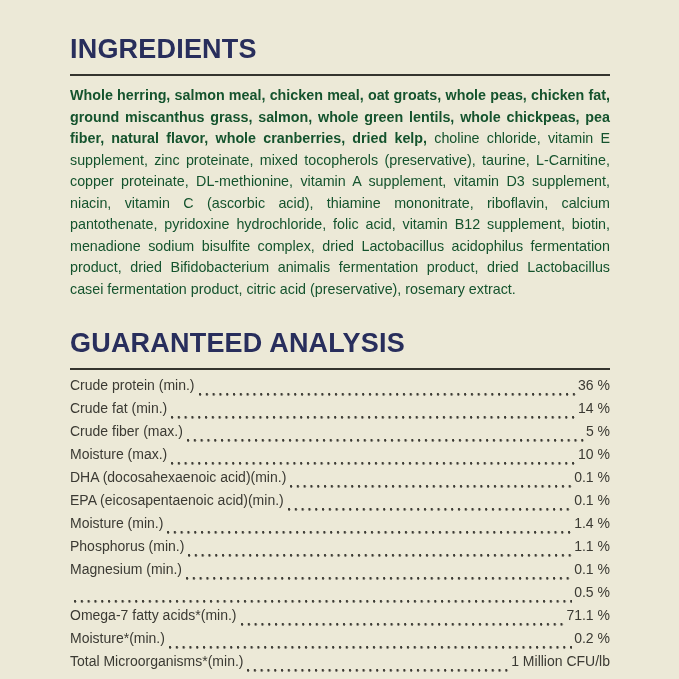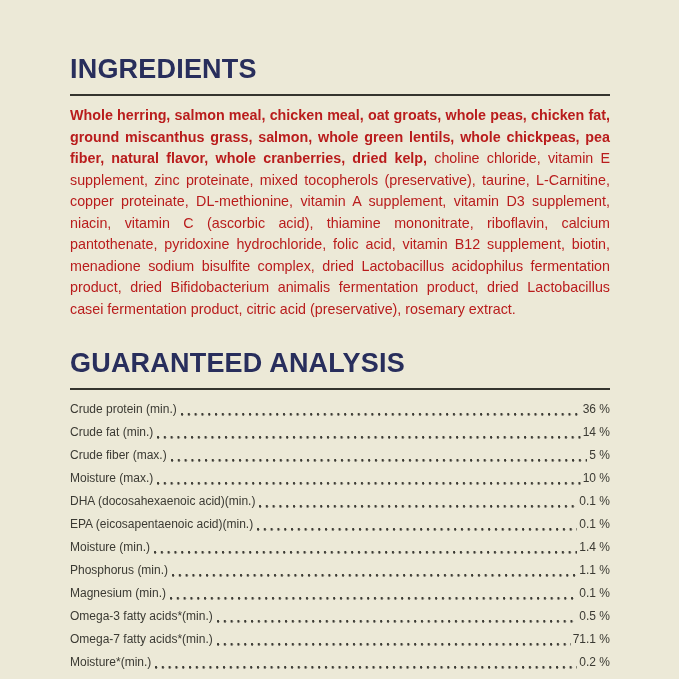--- a/index.html
+++ b/index.html
@@ -8,21 +8,21 @@
   }
   body {
     width: 679px;
     height: 679px;
     background: #ECE9D7;
     font-family: "Liberation Sans", sans-serif;
     color: #3B3A33;
     overflow: hidden;
   }
   .page {
-    padding: 56px 69px 0 70px;
+    padding: 36px 69px 0 70px;
     box-sizing: border-box;
     width: 679px;
     height: 679px;
   }
   .section-heading {
     margin: 0;
     font-size: 27px;
     line-height: 27px;
     font-weight: bold;
     color: #282E5C;
@@ -32,36 +32,36 @@
     height: 0;
     border: 0;
     border-top: 2.5px solid #35342E;
     margin: 11px 0 0 0;
   }
   .ingredients-text {
     margin: 9px 0 0 0;
     font-size: 14.3px;
     line-height: 21.5px;
     text-align: justify;
-    color: #b91c1c;
+    color: #14532d;
   }
   .ingredients-text .lead {
     font-weight: bold;
   }
   .analysis-heading-wrap {
     margin-top: 30px;
   }
   .ga-table {
     margin-top: 7px;
   }
   .ga-row {
     display: flex;
-    align-items: center;
+    align-items: flex-start;
     height: 23px;
-    font-size: 12px;
+    font-size: 14px;
   }
   .ga-label, .ga-value {
     white-space: nowrap;
   }
   .ga-dots {
     flex: 1;
     align-self: flex-end;
     height: 3px;
     margin: 0 2px 4px 4px;
     background-image: radial-gradient(circle at 1.1px 1.4px, #3B3A33 1.05px, rgba(0,0,0,0) 1.45px);
@@ -134,21 +134,20 @@
       <span class="ga-value">1.1 %</span>
     </div>
 
     <div class="ga-row">
       <span class="ga-label">Magnesium (min.)</span>
       <span class="ga-dots"></span>
       <span class="ga-value">0.1 %</span>
     </div>
 
     <div class="ga-row">
-      <span class="ga-label">Omega-3 fatty acids*(min.)</span>
       <span class="ga-dots"></span>
       <span class="ga-value">0.5 %</span>
     </div>
 
     <div class="ga-row">
       <span class="ga-label">Omega-7 fatty acids*(min.)</span>
       <span class="ga-dots"></span>
       <span class="ga-value">71.1 %</span>
     </div>
 

